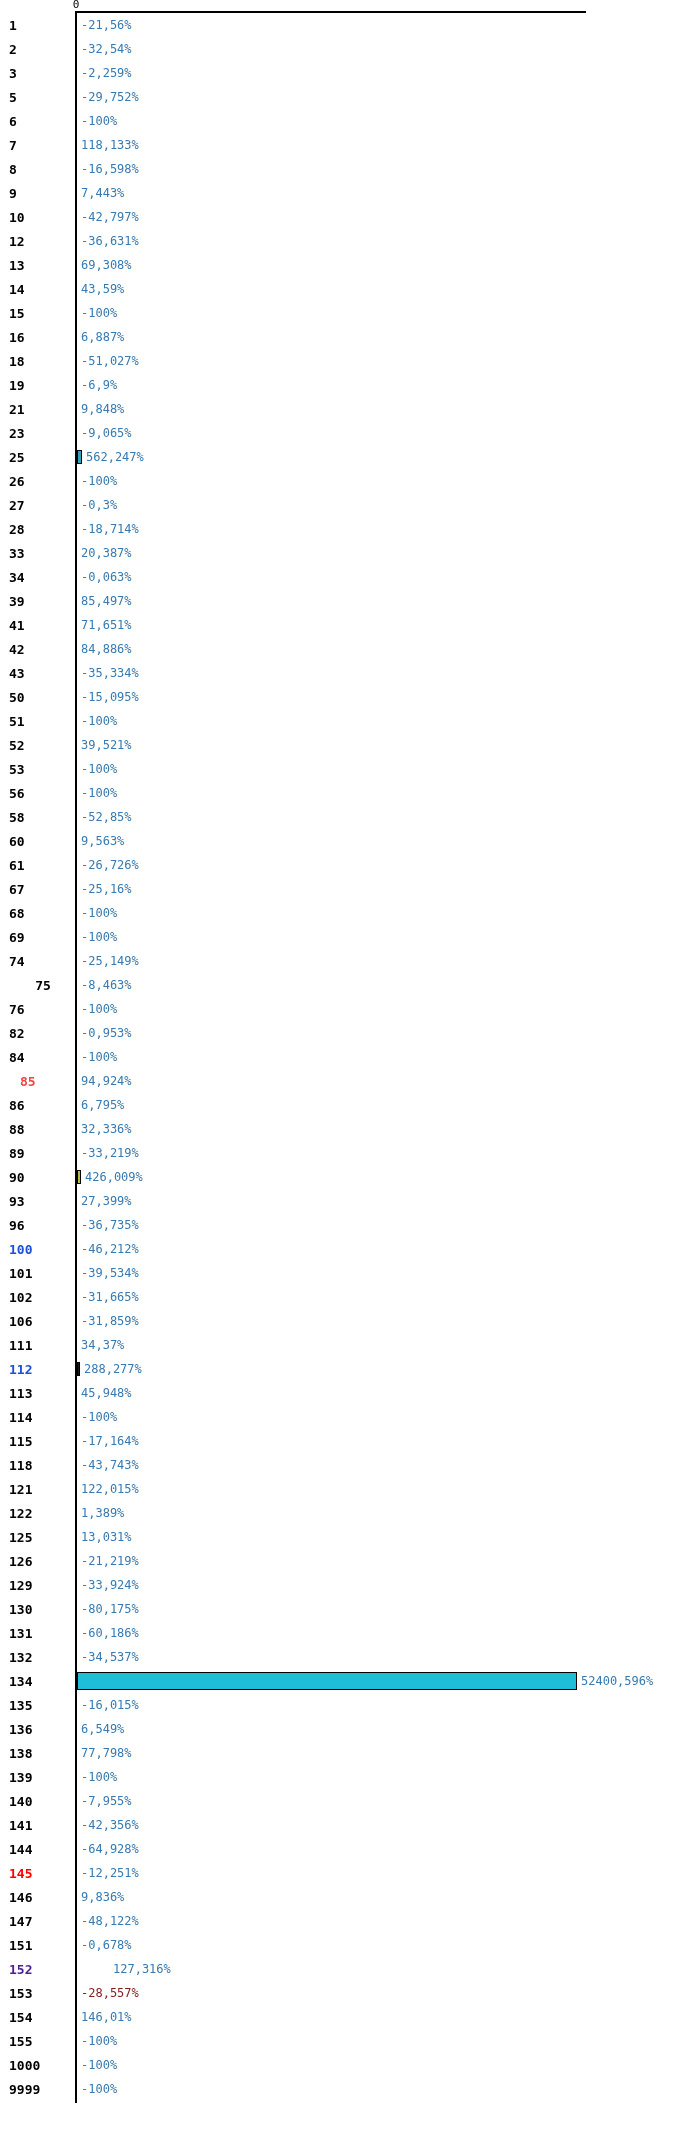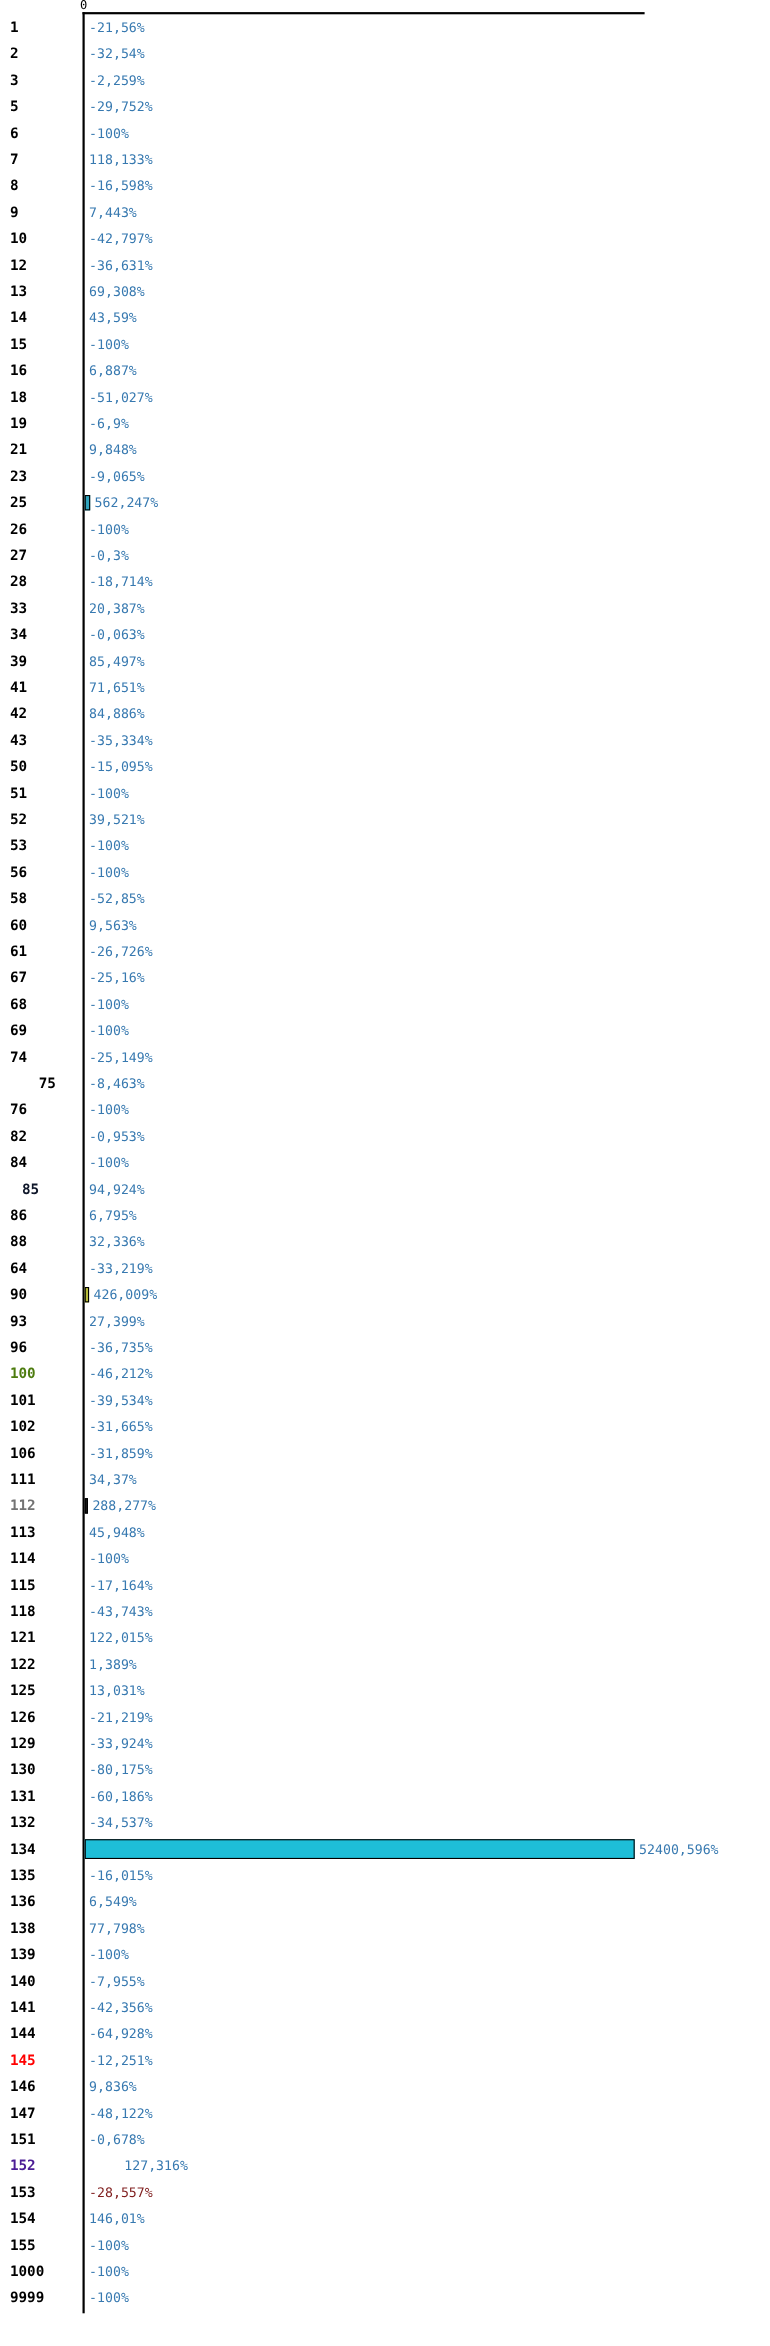--- a/index.html
+++ b/index.html
@@ -213,70 +213,70 @@
       </div>
       <div class="row">
         <div class="cat" style="color: rgb(0, 0, 0);">82</div>
         <div class="val" style="color: rgb(55, 121, 176);">-0,953%</div>
       </div>
       <div class="row">
         <div class="cat" style="color: rgb(0, 0, 0);">84</div>
         <div class="val" style="color: rgb(55, 121, 176);">-100%</div>
       </div>
       <div class="row">
-        <div class="cat" style="color: #0f172a; padding-left: 20px;">85</div>
+        <div class="cat" style="color: #ef4444; padding-left: 20px;">85</div>
         <div class="val" style="color: rgb(55, 121, 176);">94,924%</div>
       </div>
       <div class="row">
         <div class="cat" style="color: rgb(0, 0, 0);">86</div>
         <div class="val" style="color: rgb(55, 121, 176);">6,795%</div>
       </div>
       <div class="row">
         <div class="cat" style="color: rgb(0, 0, 0);">88</div>
         <div class="val" style="color: rgb(55, 121, 176);">32,336%</div>
       </div>
       <div class="row">
-        <div class="cat" style="color: rgb(0, 0, 0);">64</div>
+        <div class="cat" style="color: rgb(0, 0, 0);">89</div>
         <div class="val" style="color: rgb(55, 121, 176);">-33,219%</div>
       </div>
       <div class="row">
         <div class="cat" style="color: rgb(0, 0, 0);">90</div>
         <div class="bar" style="width: 4px; height: 14px; background: rgb(184, 188, 56); border-color: rgb(0, 0, 0);"></div>
         <div class="val" style="color: rgb(55, 121, 176);">426,009%</div>
       </div>
       <div class="row">
         <div class="cat" style="color: rgb(0, 0, 0);">93</div>
         <div class="val" style="color: rgb(55, 121, 176);">27,399%</div>
       </div>
       <div class="row">
         <div class="cat" style="color: rgb(0, 0, 0);">96</div>
         <div class="val" style="color: rgb(55, 121, 176);">-36,735%</div>
       </div>
       <div class="row">
-        <div class="cat" style="color: #4d7c0f;">100</div>
+        <div class="cat" style="color: #1d4ed8;">100</div>
         <div class="val" style="color: rgb(55, 121, 176);">-46,212%</div>
       </div>
       <div class="row">
         <div class="cat" style="color: rgb(0, 0, 0);">101</div>
         <div class="val" style="color: rgb(55, 121, 176);">-39,534%</div>
       </div>
       <div class="row">
         <div class="cat" style="color: rgb(0, 0, 0);">102</div>
         <div class="val" style="color: rgb(55, 121, 176);">-31,665%</div>
       </div>
       <div class="row">
         <div class="cat" style="color: rgb(0, 0, 0);">106</div>
         <div class="val" style="color: rgb(55, 121, 176);">-31,859%</div>
       </div>
       <div class="row">
         <div class="cat" style="color: rgb(0, 0, 0);">111</div>
         <div class="val" style="color: rgb(55, 121, 176);">34,37%</div>
       </div>
       <div class="row">
-        <div class="cat" style="color: #737373;">112</div>
+        <div class="cat" style="color: #1d4ed8;">112</div>
         <div class="bar" style="width: 3px; height: 14px; background: rgb(26, 26, 26); border-color: rgb(0, 0, 0);"></div>
         <div class="val" style="color: rgb(55, 121, 176);">288,277%</div>
       </div>
       <div class="row">
         <div class="cat" style="color: rgb(0, 0, 0);">113</div>
         <div class="val" style="color: rgb(55, 121, 176);">45,948%</div>
       </div>
       <div class="row">
         <div class="cat" style="color: rgb(0, 0, 0);">114</div>
         <div class="val" style="color: rgb(55, 121, 176);">-100%</div>

